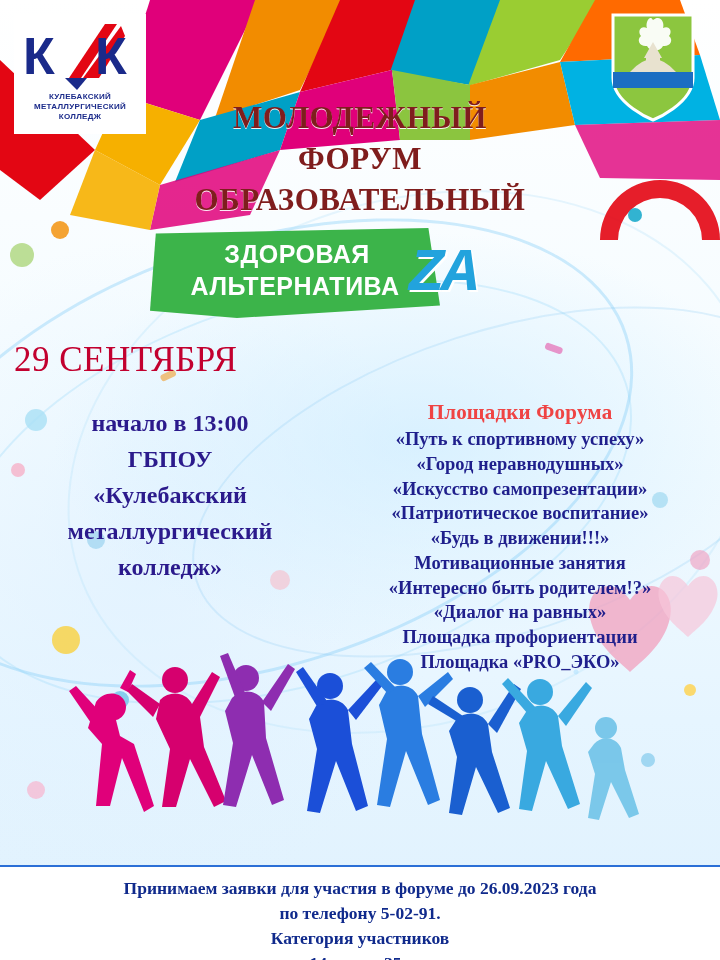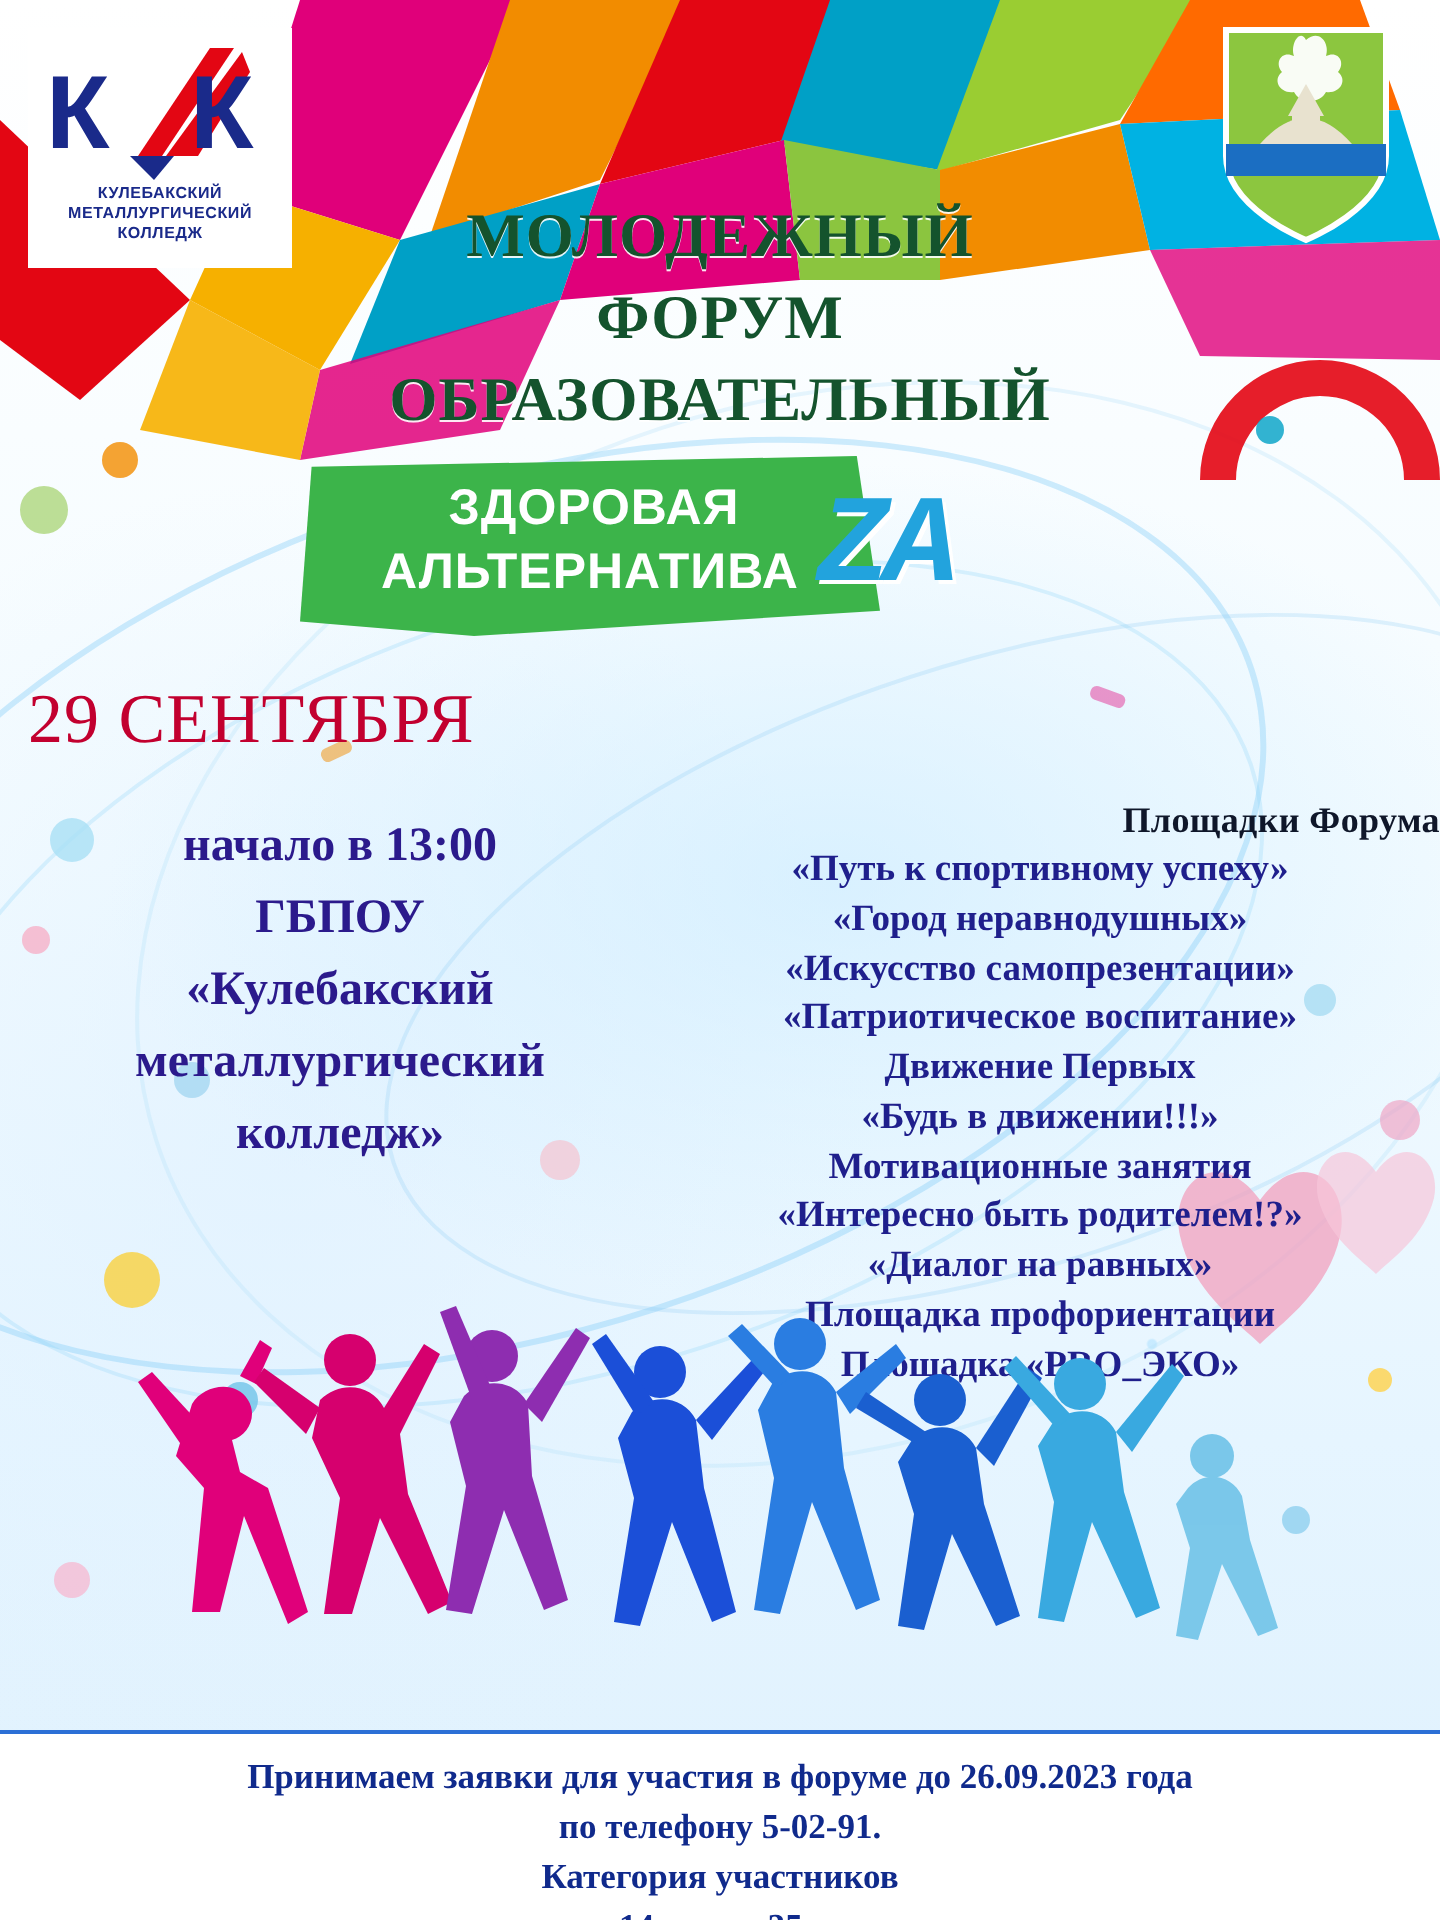--- a/index.html
+++ b/index.html
@@ -49,21 +49,21 @@
     font-size:8px;font-weight:bold;color:#1a2a8a;line-height:1.25;text-align:center;
     letter-spacing:.3px;margin-top:2px;
   }
   .coat{
     position:absolute;right:24px;top:12px;width:86px;height:112px;
   }
 
   
   .main-title{
     position:absolute;left:0;top:98px;width:720px;text-align:center;
-    font-size:31px;font-weight:bold;color:#14532d;line-height:1.32;
+    font-size:31px;font-weight:bold;color:#7f1d1d;line-height:1.32;
     letter-spacing:.5px;
     text-shadow:0 1px 0 rgba(255,255,255,.9);
   }
 
   
   .alt-banner{
     position:absolute;left:150px;top:228px;width:430px;height:92px;
   }
   .alt-green{
     position:absolute;left:0;top:0;width:290px;height:90px;
@@ -98,21 +98,21 @@
   .left-block{
     position:absolute;left:10px;top:405px;width:320px;text-align:center;
     font-size:24px;font-weight:bold;color:#2b1a8c;line-height:1.5;
   }
 
   
   .venues{
     position:absolute;left:320px;top:400px;width:400px;text-align:center;color:#2b1a8c;
   }
   .venues h2{
-    margin:0 0 2px 0;font-size:18px;font-weight:bold;color:#0f172a;letter-spacing:.2px;text-align:right;
+    margin:0 0 2px 0;font-size:21px;font-weight:bold;color:#ef4444;letter-spacing:.2px;
   }
   .venues .v{
     font-size:18.5px;font-weight:bold;line-height:1.34;color:#1f1f8c;font-family:Liberation Serif, serif;
   }
 
   
   .dancers{position:absolute;left:0;bottom:92px;width:720px;height:260px;}
 
   
   .footer{
@@ -230,21 +230,20 @@
     <div>металлургический</div>
     <div>колледж»</div>
   </div>
 
   <div class="venues">
     <h2>Площадки Форума</h2>
     <div class="v">«Путь к спортивному успеху»</div>
     <div class="v">«Город неравнодушных»</div>
     <div class="v">«Искусство самопрезентации»</div>
     <div class="v">«Патриотическое воспитание»</div>
-    <div class="v">Движение Первых</div>
     <div class="v">«Будь в движении!!!»</div>
     <div class="v">Мотивационные занятия</div>
     <div class="v">«Интересно быть родителем!?»</div>
     <div class="v">«Диалог на равных»</div>
     <div class="v">Площадка профориентации</div>
     <div class="v">Площадка «PRO_ЭКО»</div>
   </div>
 
   <div class="dancers">
     <svg width="720" height="260" viewBox="0 0 720 260">

